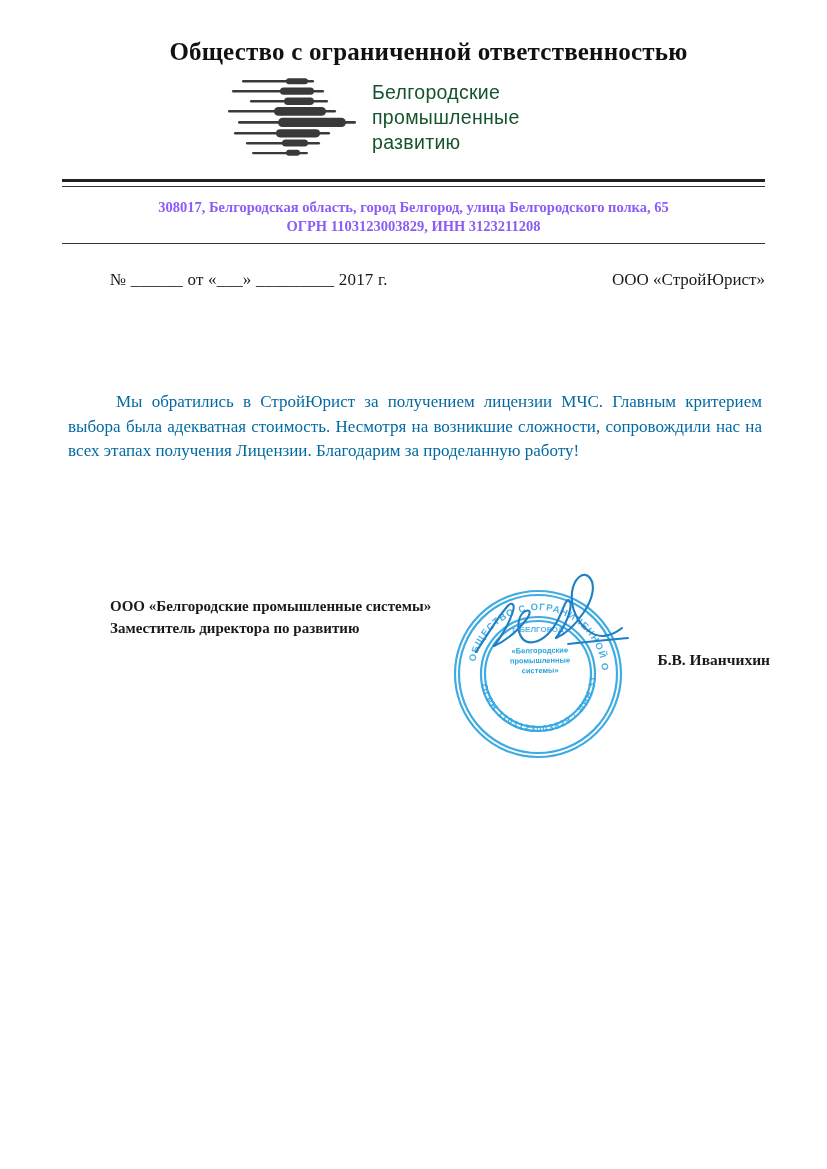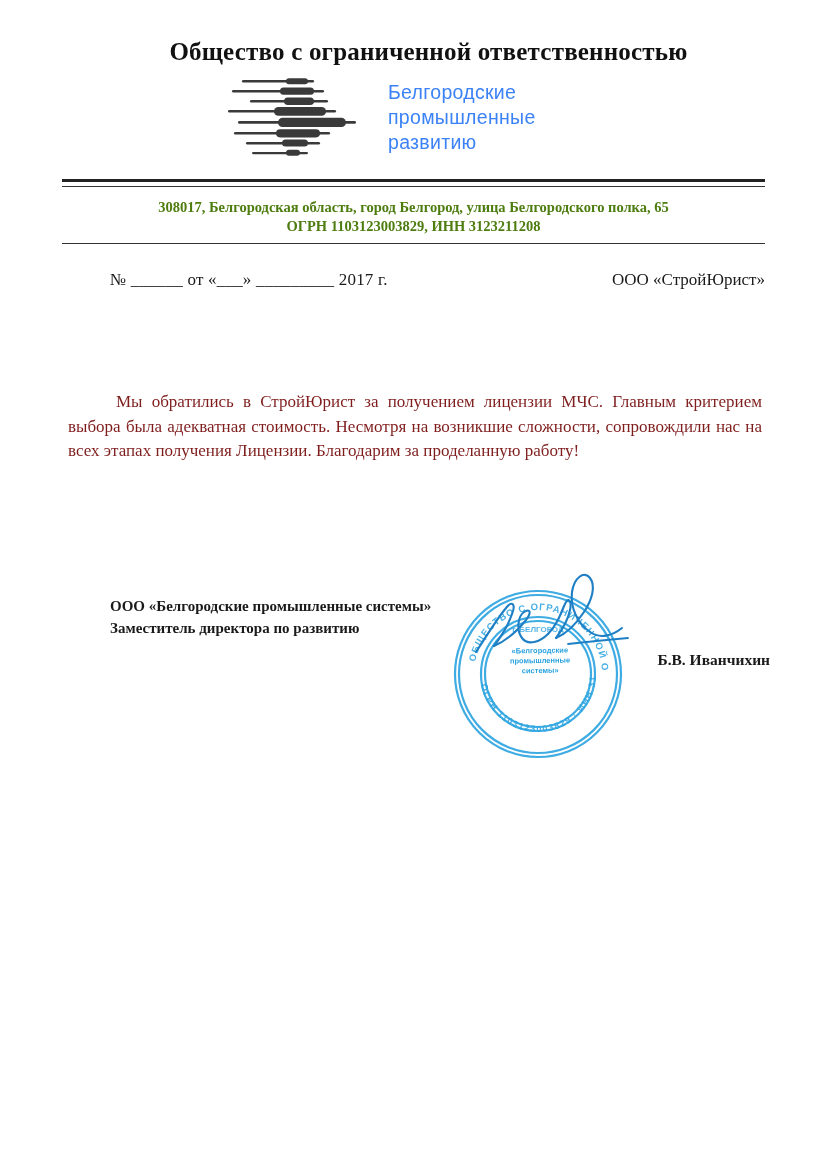--- a/index.html
+++ b/index.html
@@ -46,25 +46,25 @@
     padding-left: 228px;
   }
   .logo-mark {
     width: 140px;
     height: 86px;
     position: relative;
     flex: 0 0 auto;
   }
   .logo-mark svg { display: block; }
   .company-name {
-    margin-left: 20px;
+    margin-left: 4px;
     font-family: "Liberation Sans", sans-serif;
     font-size: 19.5px;
     line-height: 25px;
-    color: #3b82f6;
+    color: #14532d;
     letter-spacing: 0.3px;
     padding-top: 4px;
   }
 
   
   .rule-thick {
     position: absolute;
     left: 62px;
     width: 703px;
     height: 3px;
@@ -81,21 +81,21 @@
   .address-block {
     position: absolute;
     left: 62px;
     width: 703px;
     top: 198px;
     text-align: center;
     font-family: "Liberation Serif", serif;
     font-weight: bold;
     font-size: 14.5px;
     line-height: 19px;
-    color: #4d7c0f;
+    color: #8b5cf6;
   }
 
   
   .meta-row {
     position: absolute;
     top: 270px;
     left: 62px;
     width: 703px;
     display: flex;
     justify-content: space-between;
@@ -110,21 +110,21 @@
   .body-text {
     position: absolute;
     top: 390px;
     left: 68px;
     width: 694px;
     font-size: 17px;
     line-height: 24.5px;
     text-align: justify;
     text-indent: 48px;
     font-family: "Liberation Serif", serif;
-    color: #7f1d1d;
+    color: #0369a1;
   }
 
   
   .sign-block {
     position: absolute;
     top: 595px;
     left: 110px;
     width: 660px;
     font-family: "Liberation Serif", serif;
   }

